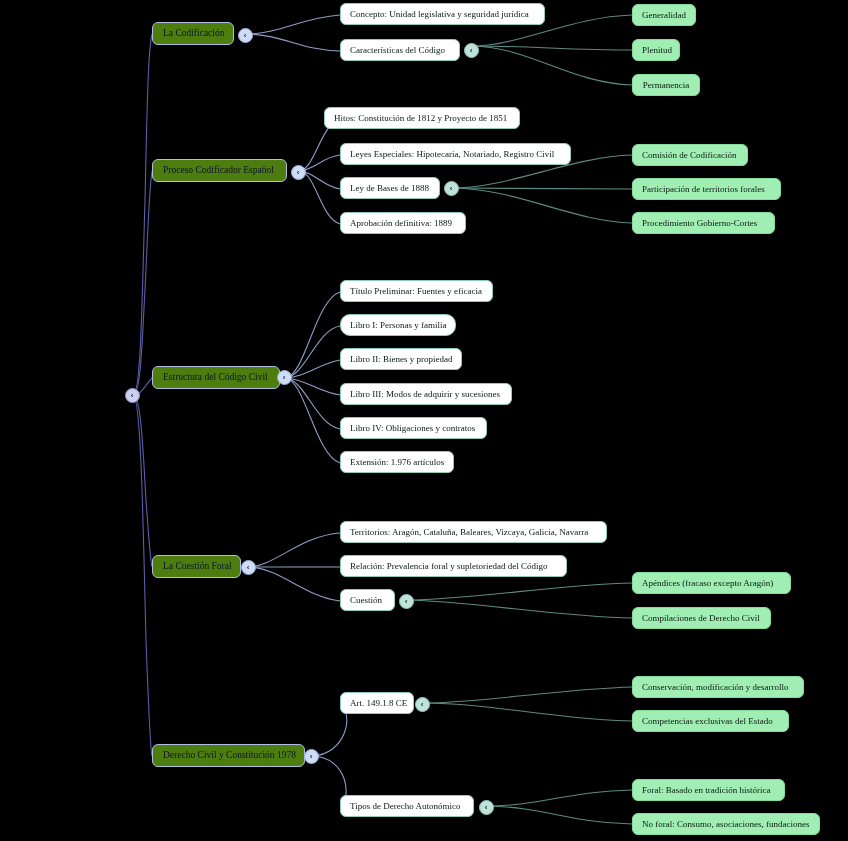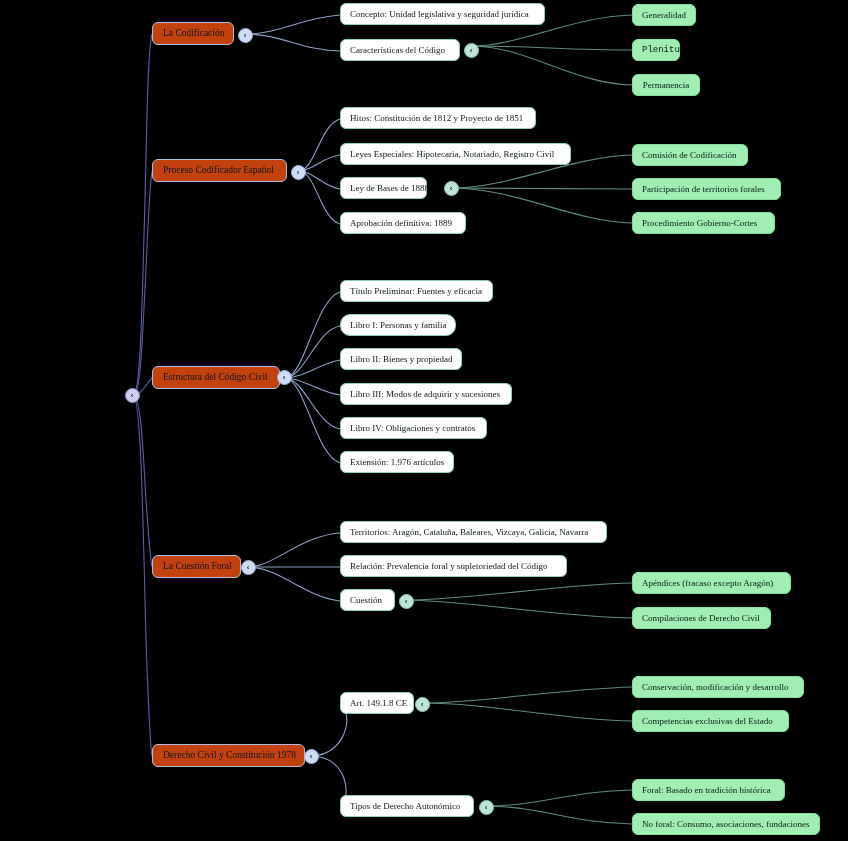--- a/index.html
+++ b/index.html
@@ -7,21 +7,21 @@
        font-family:"Liberation Serif","DejaVu Serif",serif;}
   #canvas{position:relative;width:848px;height:841px;background:#000000;}
   svg.edges{position:absolute;left:0;top:0;width:848px;height:841px;pointer-events:none;}
 
   .node{position:absolute;box-sizing:border-box;display:flex;align-items:center;
         border-radius:6px;white-space:nowrap;line-height:1;}
   .node .lbl{display:block;width:100%;}
 
   .n-root{background:#c9c9f2;border:1px solid #a6a6e0;color:#0d0d1a;
           font-size:10.5px;padding:0 10px;height:26px;}
-  .n-l1{background:#c2410c;border:1px solid #aebfe4;color:#0d1526;
+  .n-l1{background:#4d7c0f;border:1px solid #aebfe4;color:#0d1526;
         font-size:9.5px;padding:0 10px;height:23px;}
   .n-l2{background:#ffffff;border:1px solid #8ecabb;color:#0c1a16;
         font-size:9px;padding:0 9px;height:22px;}
   .n-l3{background:#a0eeb4;border:1px solid #84dd9b;color:#0a1a0f;
         font-size:9px;padding:0 9px;height:22px;}
 
   .toggle{position:absolute;width:15px;height:15px;border-radius:50%;
           display:flex;align-items:center;justify-content:center;
           box-sizing:border-box;cursor:pointer;}
   .toggle.t-root{background:#cdd0ee;border:1px solid #8d8fc4;color:#20204a;}
@@ -94,40 +94,40 @@
   </div>
   <div class="node n-l2" style="left:340px;top:39px;width:120px;">
     <span class="lbl">Características del Código</span>
   </div>
   <div class="toggle t-l2" style="left:464px;top:43px;">
     <span class="chev">‹</span>
   </div>
   <div class="node n-l3" style="left:632px;top:4px;width:64px;">
     <span class="lbl">Generalidad</span>
   </div>
-  <div class="node n-l3" style="left:632px;top:39px;width:48px;font-family:Liberation Mono, monospace;">
+  <div class="node n-l3" style="left:632px;top:39px;width:48px;">
     <span class="lbl">Plenitud</span>
   </div>
   <div class="node n-l3" style="left:632px;top:74px;width:68px;text-align:center;">
     <span class="lbl">Permanencia</span>
   </div>
 
   <div class="node n-l1" style="left:152px;top:159px;width:135px;">
     <span class="lbl">Proceso Codificador Español</span>
   </div>
   <div class="toggle t-l1" style="left:291px;top:165px;">
     <span class="chev">‹</span>
   </div>
-  <div class="node n-l2" style="left:340px;top:107px;width:196px;">
+  <div class="node n-l2" style="left:324px;top:107px;width:196px;">
     <span class="lbl">Hitos: Constitución de 1812 y Proyecto de 1851</span>
   </div>
   <div class="node n-l2" style="left:340px;top:143px;width:231px;">
     <span class="lbl">Leyes Especiales: Hipotecaria, Notariado, Registro Civil</span>
   </div>
-  <div class="node n-l2" style="left:340px;top:177px;width:87px;text-align:center;">
+  <div class="node n-l2" style="left:340px;top:177px;width:100px;">
     <span class="lbl">Ley de Bases de 1888</span>
   </div>
   <div class="toggle t-l2" style="left:444px;top:181px;">
     <span class="chev">‹</span>
   </div>
   <div class="node n-l2" style="left:340px;top:212px;width:126px;">
     <span class="lbl">Aprobación definitiva: 1889</span>
   </div>
   <div class="node n-l3" style="left:632px;top:144px;width:116px;">
     <span class="lbl">Comisión de Codificación</span>

